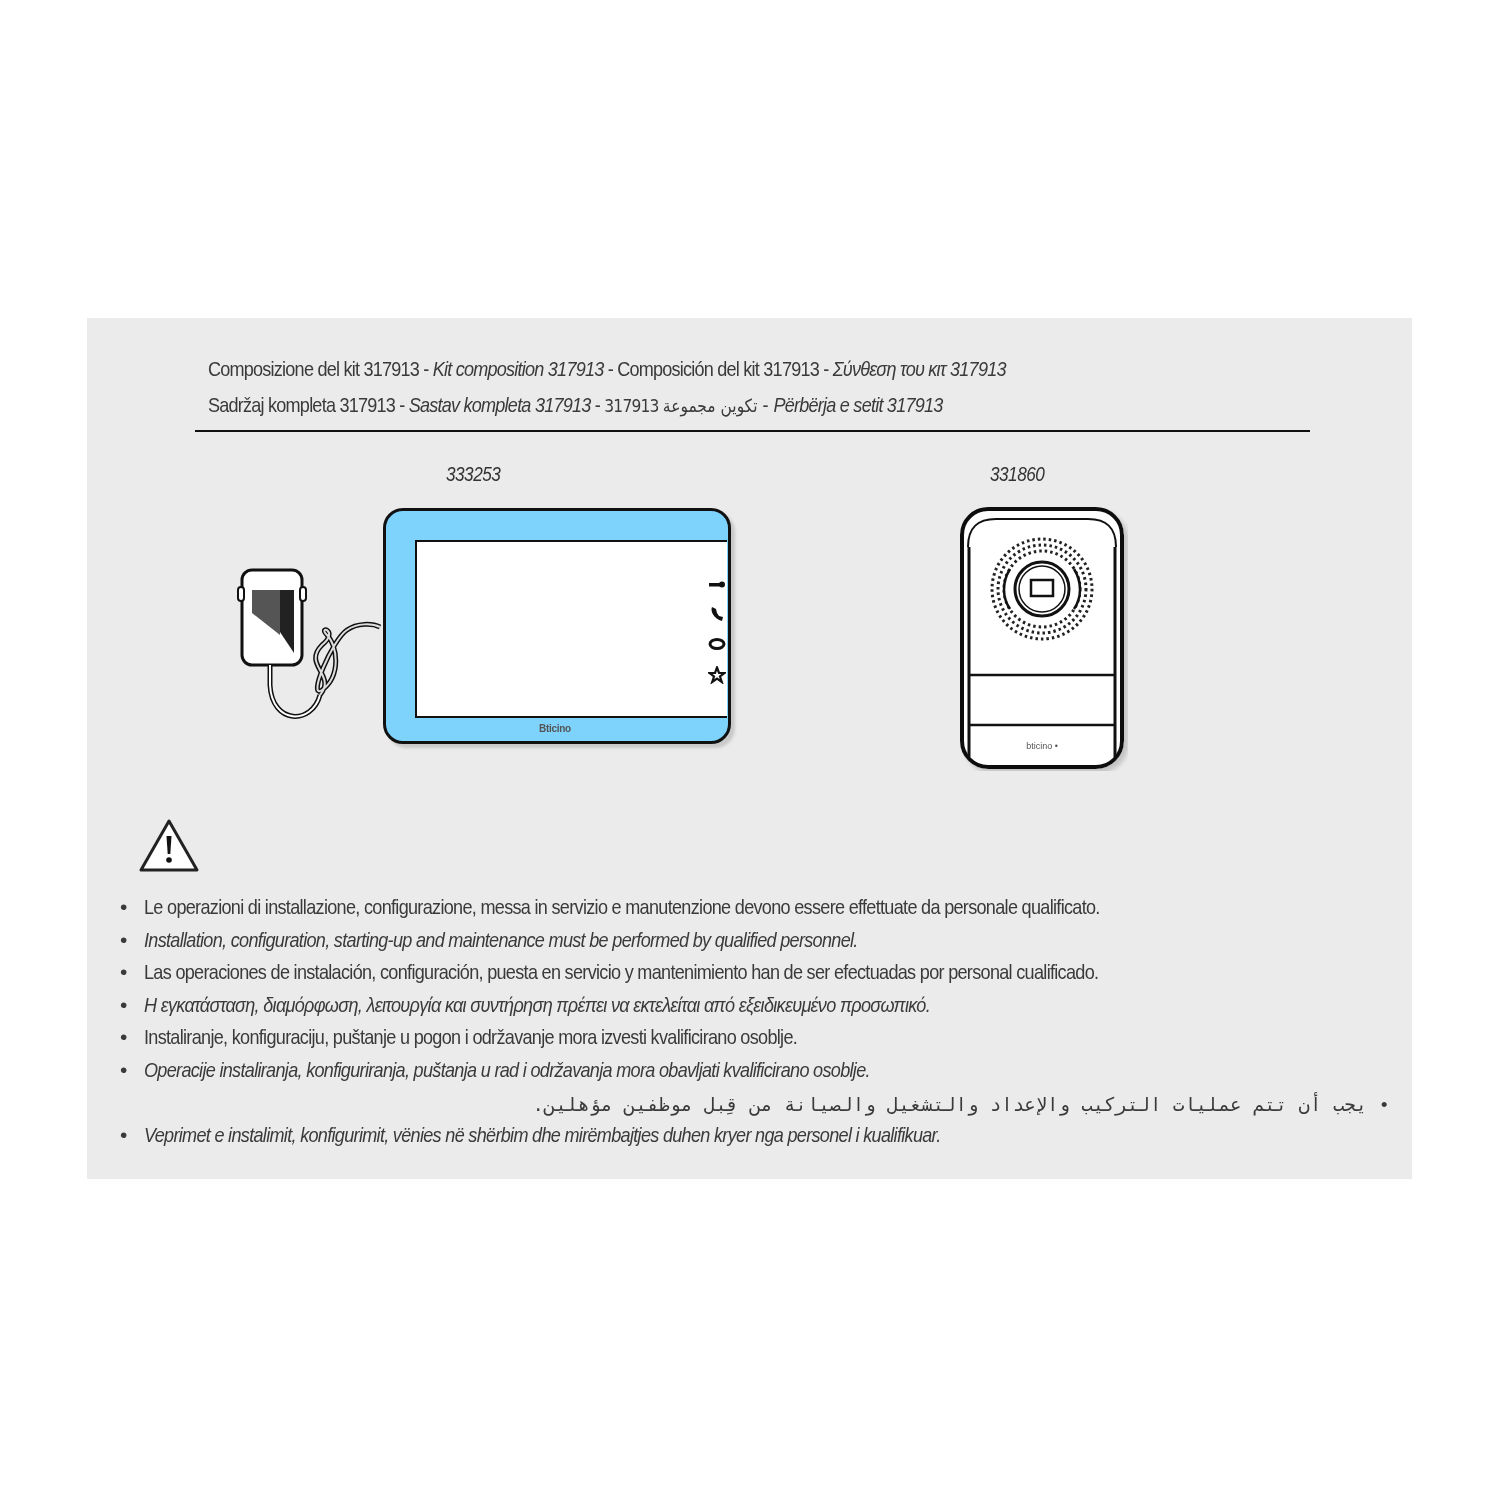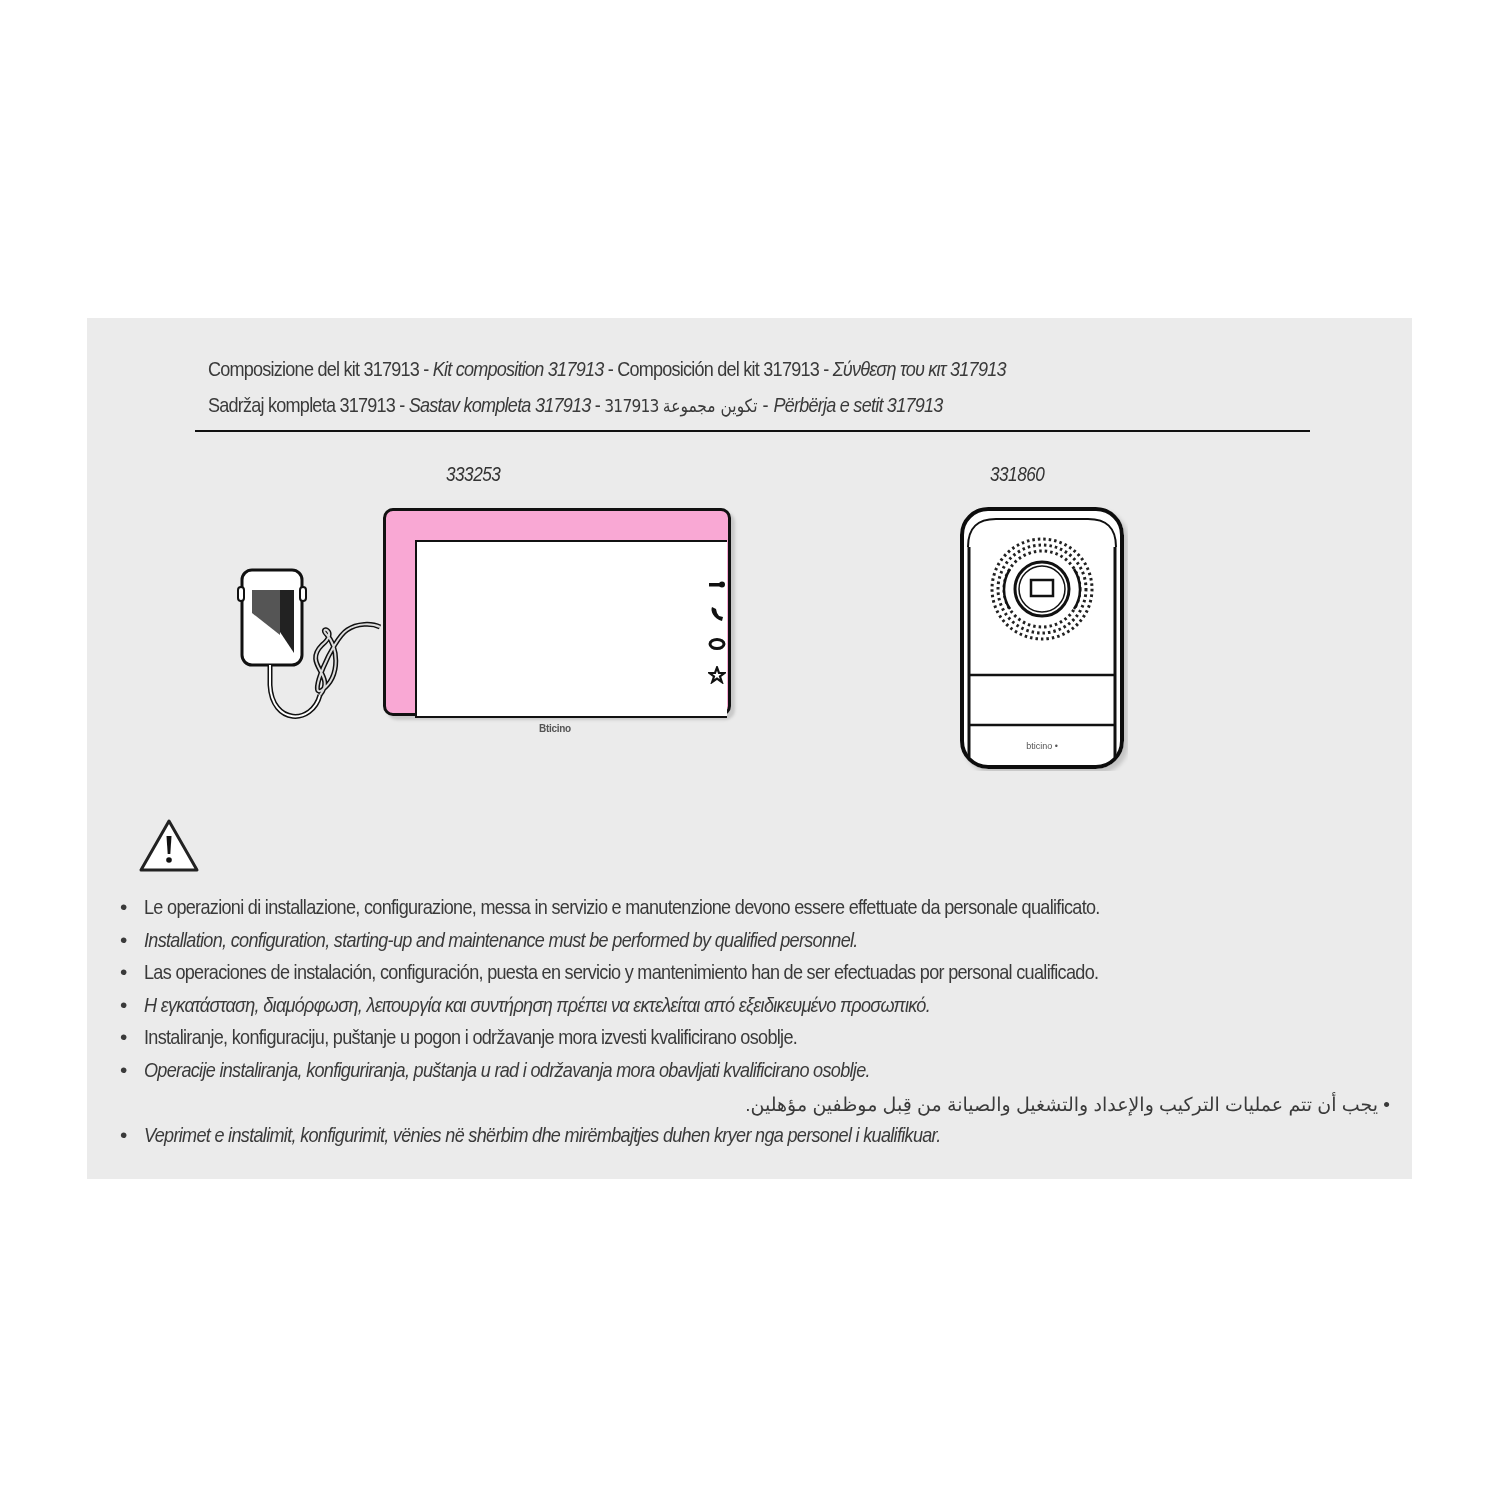--- a/index.html
+++ b/index.html
@@ -7,38 +7,38 @@
          font-family:"Liberation Sans", sans-serif; }
   .panel { position:absolute; left:87px; top:318px; width:1325px; height:861px; background:#ebebeb; }
   .title { position:absolute; left:208px; font-size:21px; color:#3a3a3a; letter-spacing:-0.9px;
            transform:scaleX(0.86); transform-origin:left center; white-space:nowrap; }
   .title i { font-style:italic; }
   .t1 { top:357px; }
   .t2 { top:393px; }
   .rule { position:absolute; left:195px; top:430px; width:1115px; height:2px; background:#111; }
   .code { position:absolute; font-style:italic; font-size:20px; color:#333; letter-spacing:-0.6px;
           transform:scaleX(0.86); transform-origin:left center; }
-  .monitor { position:absolute; left:383px; top:508px; width:348px; height:208px;
-             border:3px solid #111; border-radius:10px; background:#f9a8d4; box-sizing:border-box;
+  .monitor { position:absolute; left:383px; top:508px; width:348px; height:236px;
+             border:3px solid #111; border-radius:20px; background:#7dd3fc; box-sizing:border-box;
              box-shadow:4px 4px 3px #c9c9c9; }
   .screen { position:absolute; left:29px; top:29px; width:312px; height:178px;
             border:2.5px solid #111; border-right:none; box-sizing:border-box; background:#fff; }
   .brand { position:absolute; left:153px; top:212px; font-size:10px; font-weight:bold; color:#555; letter-spacing:-0.3px; }
   .mbtn { position:absolute; left:322px; width:18px; height:18px; }
   .adapter { position:absolute; left:222px; top:565px; }
   .station { position:absolute; left:960px; top:507px; width:168px; height:264px; }
   .warn { position:absolute; left:138px; top:818px; }
   .list { position:absolute; left:120px; top:895px; margin:0; padding:0; list-style:none; }
   .list li { position:relative; height:32.5px; font-size:21px; color:#3a3a3a; white-space:nowrap;
              letter-spacing:-0.8px; }
   .list li .b { position:absolute; left:0; top:0; width:14px; }
   .list li .tx { position:absolute; left:24px; top:0; transform:scaleX(0.86); transform-origin:left center; }
   .list li.it .tx { font-style:italic; }
   .arabic { position:absolute; right:110px; top:1093px; font-size:19px; color:#3a3a3a; direction:rtl;
-            white-space:nowrap; font-family:Liberation Sans, sans-serif; }
+            white-space:nowrap; font-family:Liberation Mono, monospace; }
 </style>
 </head>
 <body>
 
 <div class="panel"></div>
 
 <div class="title t1">
   <span>Composizione del kit 317913 - </span><i>Kit composition 317913</i><span> - </span><span>Composición del kit 317913</span><span> - </span><i>Σύνθεση του κιτ 317913</i>
 </div>
 <div class="title t2">

